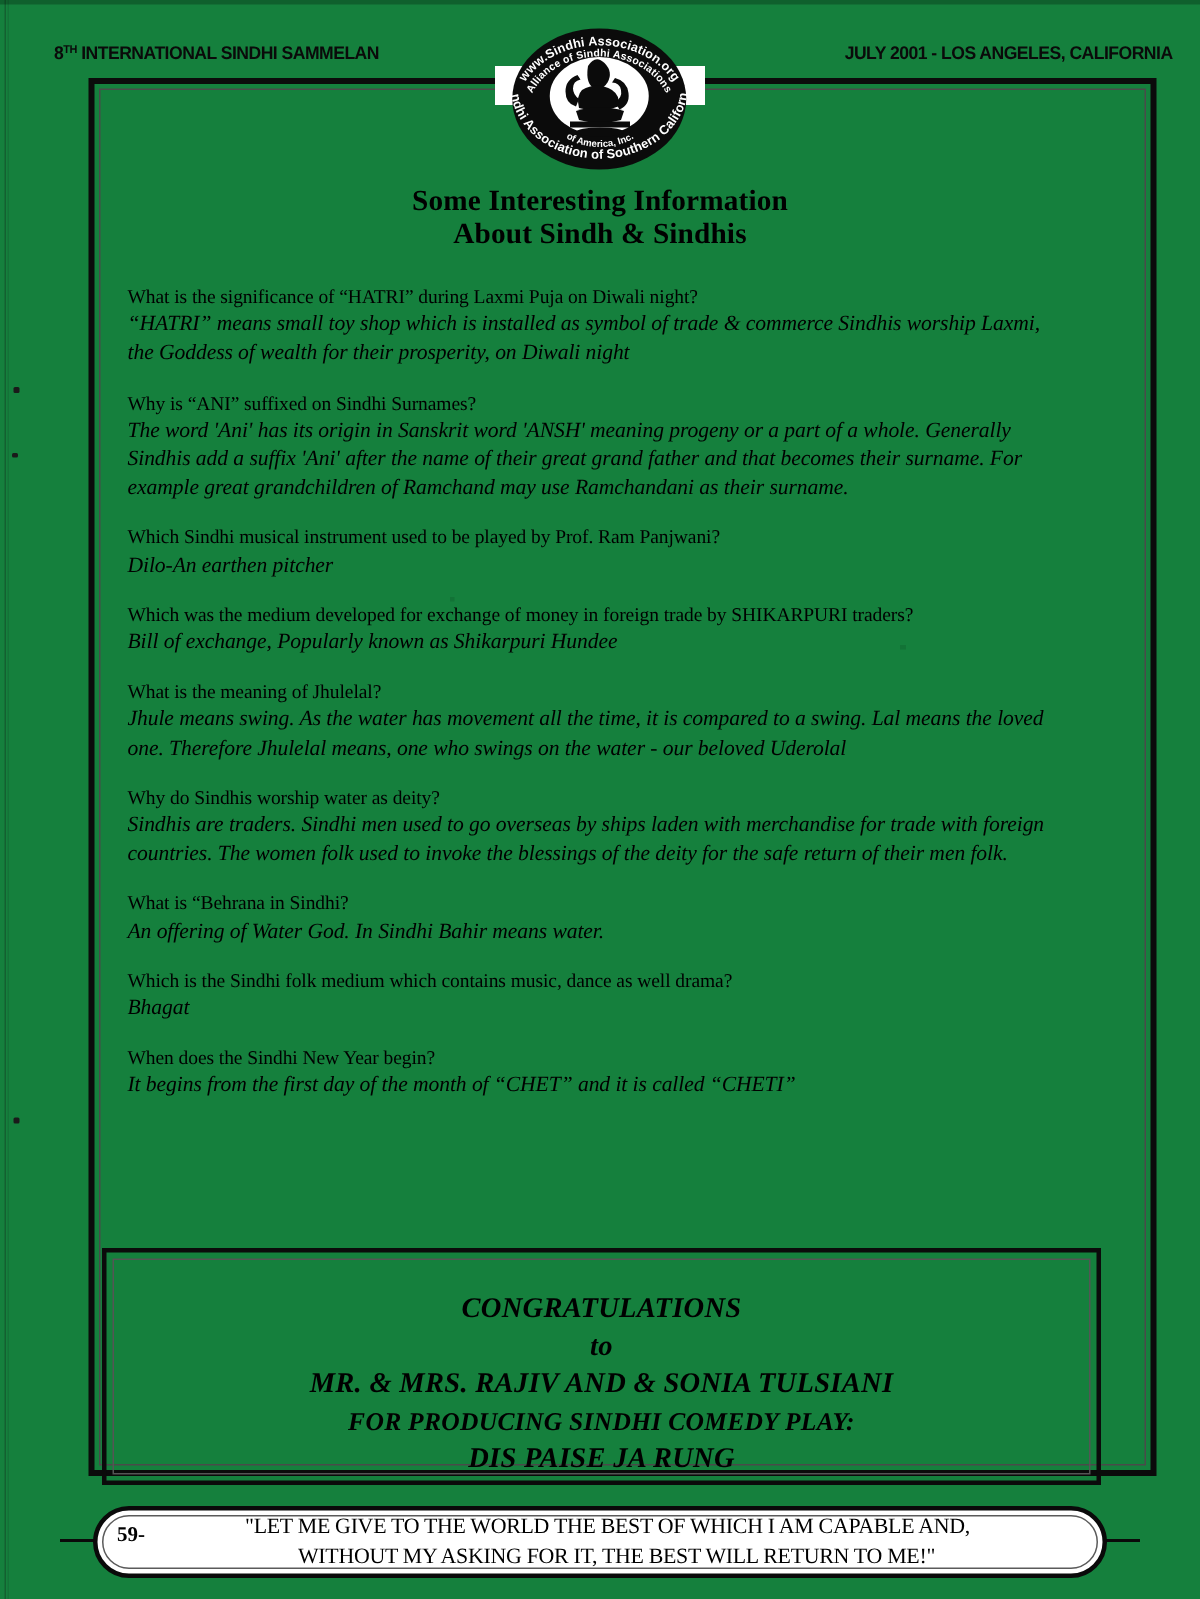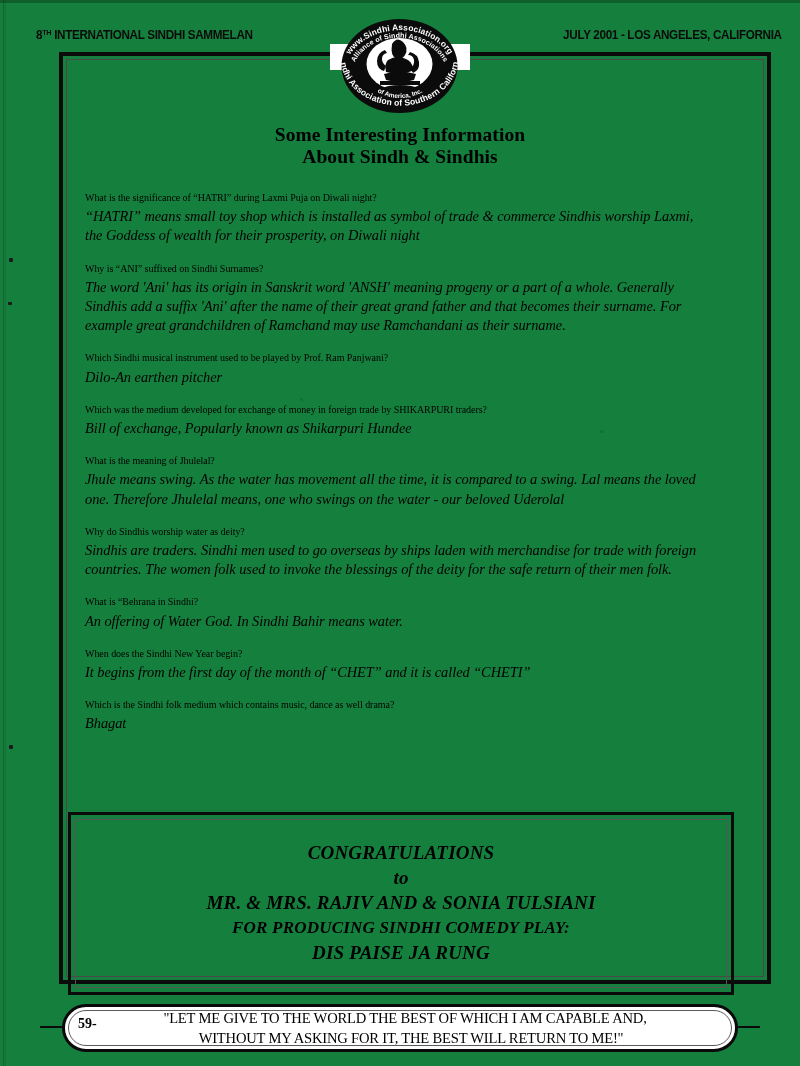--- a/index.html
+++ b/index.html
@@ -118,39 +118,39 @@
 
   
   .qa-wrap {
     position: absolute;
     left: 85px;
     top: 188px;
     width: 622px;
   }
   .qa-block { margin-bottom: 13px; }
   .q {
-    font-size: 10px;
+    font-size: 13px;
     line-height: 19.2px;
     font-style: normal;
     letter-spacing: -0.05px;
   }
   .a {
     font-size: 14.4px;
     line-height: 19.2px;
     font-style: italic;
     letter-spacing: -0.05px;
   }
 
   
   .congrats-outer {
     position: absolute;
     left: 68px;
-    top: 812px;
+    top: 832px;
     width: 666px;
-    height: 183px;
+    height: 158px;
     border: 3px solid #0b0b0b;
     box-sizing: border-box;
   }
   .congrats-inner {
     position: absolute;
     left: 4px; top: 4px; right: 4px; bottom: 4px;
     border: 1px solid #555555;
     box-sizing: border-box;
     display: flex;
     flex-direction: column;
@@ -314,26 +314,26 @@
     </div>
     <div class="qa-block">
       <div class="q">Why do Sindhis worship water as deity?</div>
       <div class="a">Sindhis are traders.  Sindhi men used to go overseas by ships laden with merchandise for trade with foreign countries.  The women folk used to invoke the blessings of the deity for the safe return of their men folk.</div>
     </div>
     <div class="qa-block">
       <div class="q">What is “Behrana in Sindhi?</div>
       <div class="a">An offering of Water God.  In Sindhi Bahir means water.</div>
     </div>
     <div class="qa-block">
+      <div class="q">Which is the Sindhi folk medium which contains music, dance as well drama?</div>
+      <div class="a">Bhagat</div>
+    </div>
+    <div class="qa-block">
       <div class="q">When does the Sindhi New Year begin?</div>
       <div class="a">It begins from the first day of the month of “CHET” and it is called “CHETI”</div>
-    </div>
-    <div class="qa-block">
-      <div class="q">Which is the Sindhi folk medium which contains music, dance as well drama?</div>
-      <div class="a">Bhagat</div>
     </div>
   </div>
 
   <div class="congrats-outer">
     <div class="congrats-inner">
       <div class="congrats-line">CONGRATULATIONS</div>
       <div class="congrats-line">to</div>
       <div class="congrats-line">MR. &amp; MRS. RAJIV AND &amp; SONIA TULSIANI</div>
       <div class="congrats-line small">FOR PRODUCING SINDHI COMEDY PLAY:</div>
       <div class="congrats-line">DIS PAISE JA RUNG</div>

